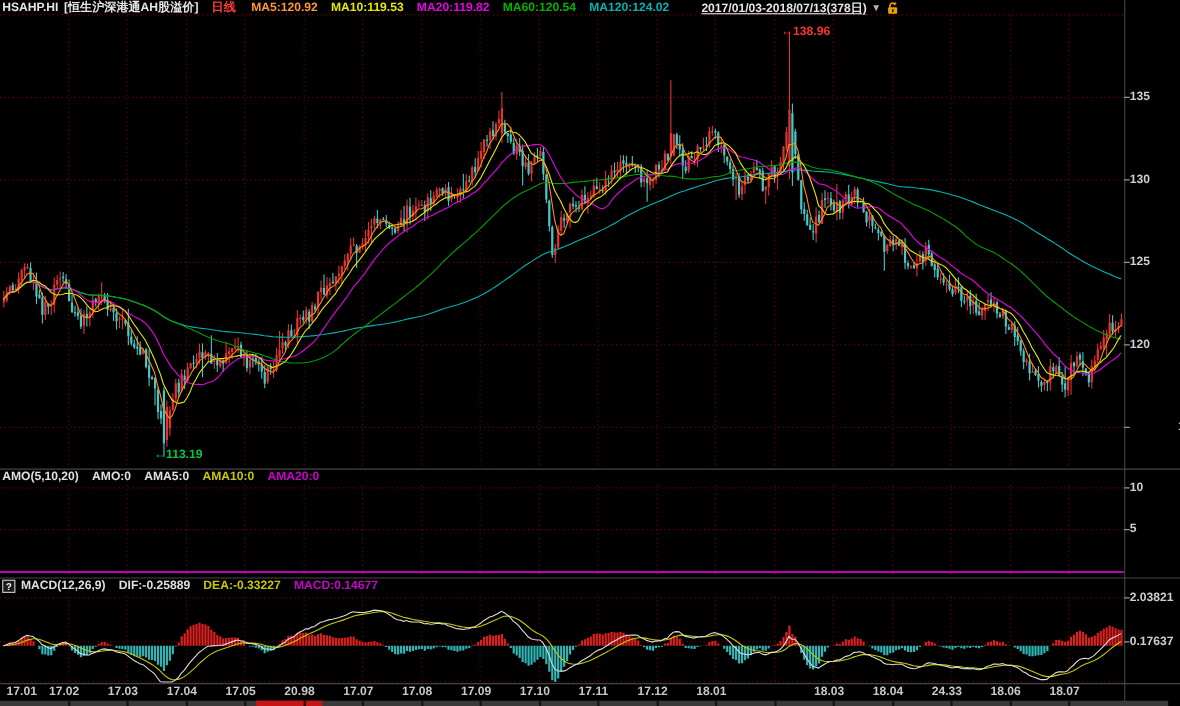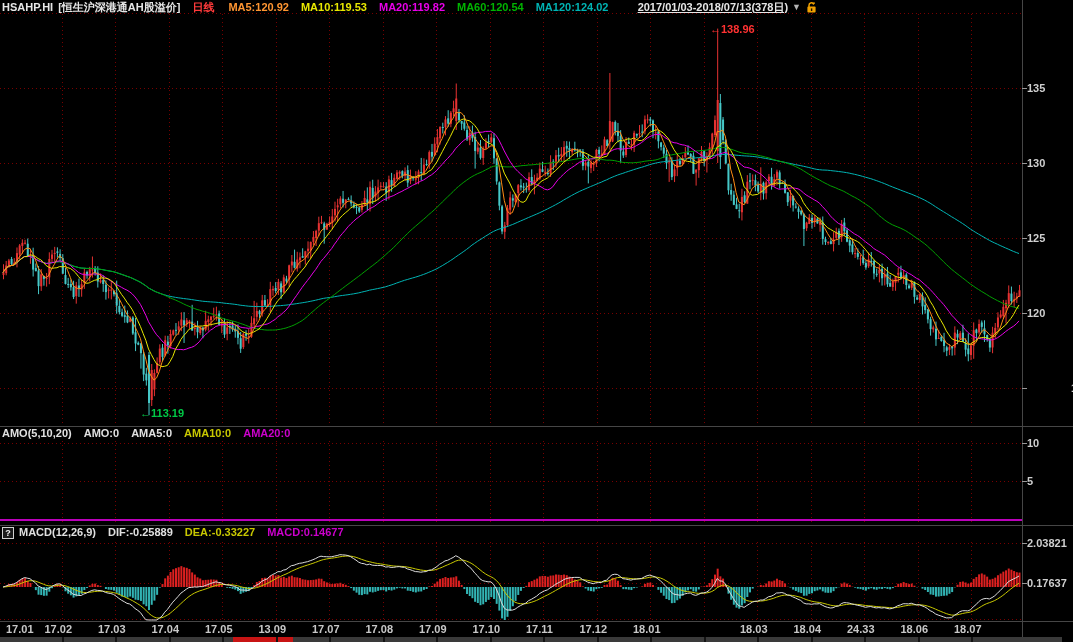--- a/index.html
+++ b/index.html
@@ -1298,21 +1298,21 @@
       <div class="yl" style="top: 475px;">5</div>
       <div class="yl" style="top: 537px;">2.03821</div>
       <div class="yl" style="top: 577px;">0.17637</div>
     </div>
   <div id="xlabels">
       <div class="xl" style="left: 6px; text-align: left;">17.01</div>
       <div class="xl" style="left: 44.5px;">17.02</div>
       <div class="xl" style="left: 98px;">17.03</div>
       <div class="xl" style="left: 151.5px;">17.04</div>
       <div class="xl" style="left: 205px;">17.05</div>
-      <div class="xl" style="left: 258.5px;">13.09</div>
+      <div class="xl" style="left: 258.5px;">20.98</div>
       <div class="xl" style="left: 312px;">17.07</div>
       <div class="xl" style="left: 365.5px;">17.08</div>
       <div class="xl" style="left: 419px;">17.09</div>
       <div class="xl" style="left: 472.5px;">17.10</div>
       <div class="xl" style="left: 526px;">17.11</div>
       <div class="xl" style="left: 579.5px;">17.12</div>
       <div class="xl" style="left: 633px;">18.01</div>
       <div class="xl" style="left: 686.5px; margin-top: 43px;">18.02</div>
       <div class="xl" style="left: 740px;">18.03</div>
       <div class="xl" style="left: 793.5px;">18.04</div>

